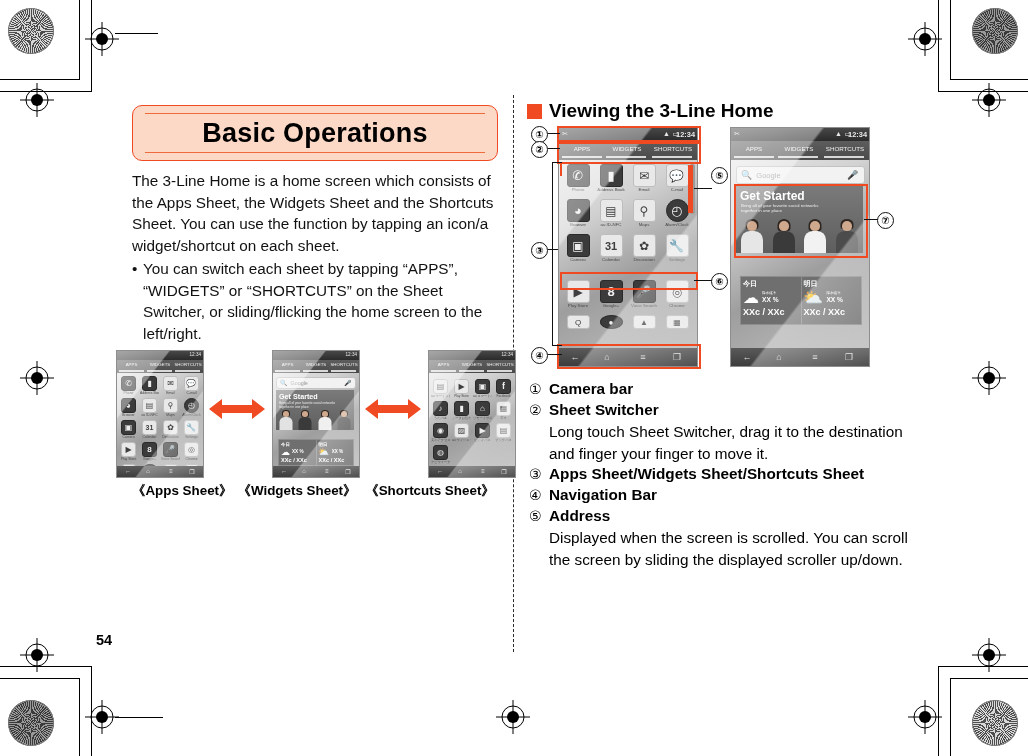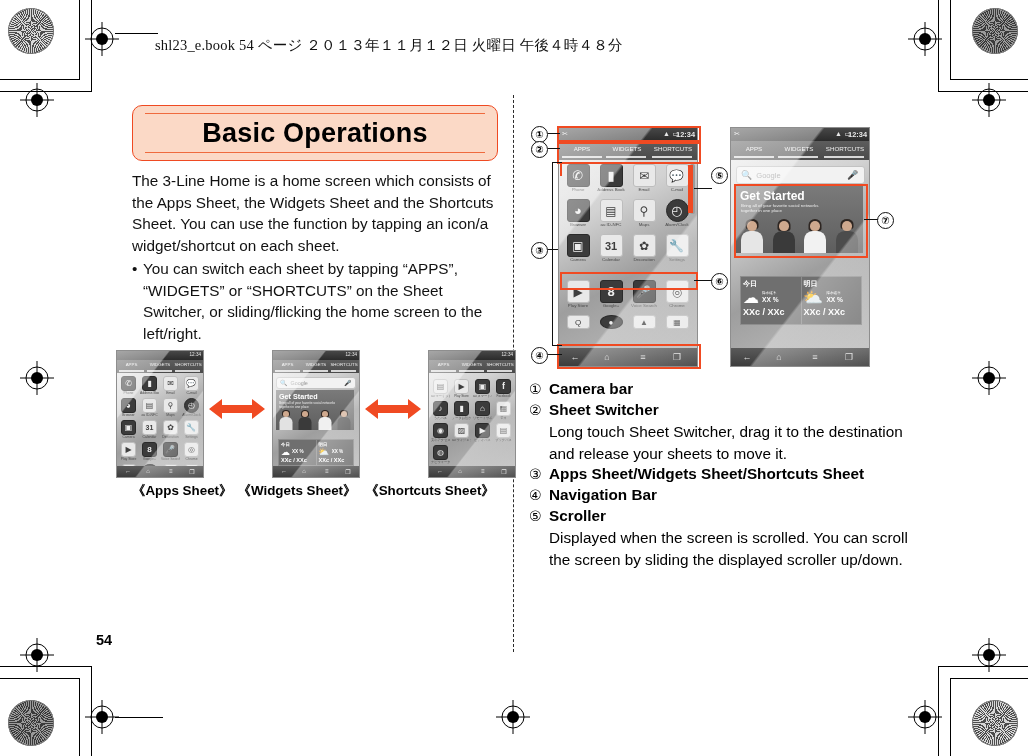--- a/index.html
+++ b/index.html
@@ -229,21 +229,20 @@
   <div class="reg" style="left:908px;top:700px;">
     <svg width="34" height="34">
         <line x1="17" y1="0" x2="17" y2="34" stroke="#000"></line>
         <line x1="0" y1="17" x2="34" y2="17" stroke="#000"></line>
         <circle cx="17" cy="17" r="11" fill="none" stroke="#000"></circle>
         <circle cx="17" cy="17" r="6" fill="#000"></circle>
       </svg>
   </div>
 
   <div class="slug-rule"></div>
-  <div class="slug">shl23_e.book    54 ページ    ２０１３年１１月１２日    火曜日    午後４時４８分</div>
 
   <div class="divider"></div>
 
   <div class="col-left">
 
     <div class="banner">
       <div class="rule t"></div>
       <div class="rule b"></div>
       <h1>Basic Operations</h1>
     </div>
@@ -532,20 +531,26 @@
       </div>
     </div>
 
     <div class="capline">
       <div class="caption" style="width:100px;">《Apps Sheet》</div>
       <div class="caption" style="width:130px;">《Widgets Sheet》</div>
       <div class="caption" style="width:136px;">《Shortcuts Sheet》</div>
     </div>
   </div>
 
+  <div class="col-right">
+    <div class="sqhead">
+      <div class="sq"></div>
+      <h2>Viewing the 3-Line Home</h2>
+    </div>
+  </div>
 
   <div class="scr" style="left:558px;top:127px;width:138px;height:238px;position:absolute;border:1px solid #8e8e8e;">
     <div class="statusbar" style="height:13px;">
       <span style="position:absolute;left:3px;top:2px;font-size:7px;">✂</span>
       <span style="position:absolute;right:27px;top:2px;font-size:7px;">▲</span>
       <span style="position:absolute;right:18px;top:2px;font-size:7px;">▭</span>
       <span style="position:absolute;right:2px;top:2px;font-size:7.4px;font-weight:bold;">12:34</span>
     </div>
     <div class="switcher" style="top:13px;height:19px;">
       <div class="swtab" style="left:2px;top:4px;width:42px;font-size:6.2px;">APPS</div>
@@ -764,32 +769,32 @@
 
   <div style="position:absolute;left:529px;top:373px;width:380px;" class="numlist">
     <div class="nrow">
       <div class="num">①</div>
       <div class="lbl">Camera bar</div>
     </div>
     <div class="nrow">
       <div class="num">②</div>
       <div class="lbl">Sheet Switcher</div>
     </div>
-    <div class="ndesc">Long touch Sheet Switcher, drag it to the destination and release your sheets to move it.</div>
+    <div class="ndesc">Long touch Sheet Switcher, drag it to the destination and finger your finger to move it.</div>
     <div class="nrow">
       <div class="num">③</div>
       <div class="lbl">Apps Sheet/Widgets Sheet/Shortcuts Sheet</div>
     </div>
     <div class="nrow">
       <div class="num">④</div>
       <div class="lbl">Navigation Bar</div>
     </div>
     <div class="nrow">
       <div class="num">⑤</div>
-      <div class="lbl">Scroller</div>
+      <div class="lbl">Address</div>
     </div>
     <div class="ndesc">Displayed when the screen is scrolled. You can scroll the screen by sliding the displayed scroller up/down.</div>
   </div>
 
   <div class="pageno">54</div>
   <div class="fm-rule"></div>
 
 </div>
 
 </body></html>

